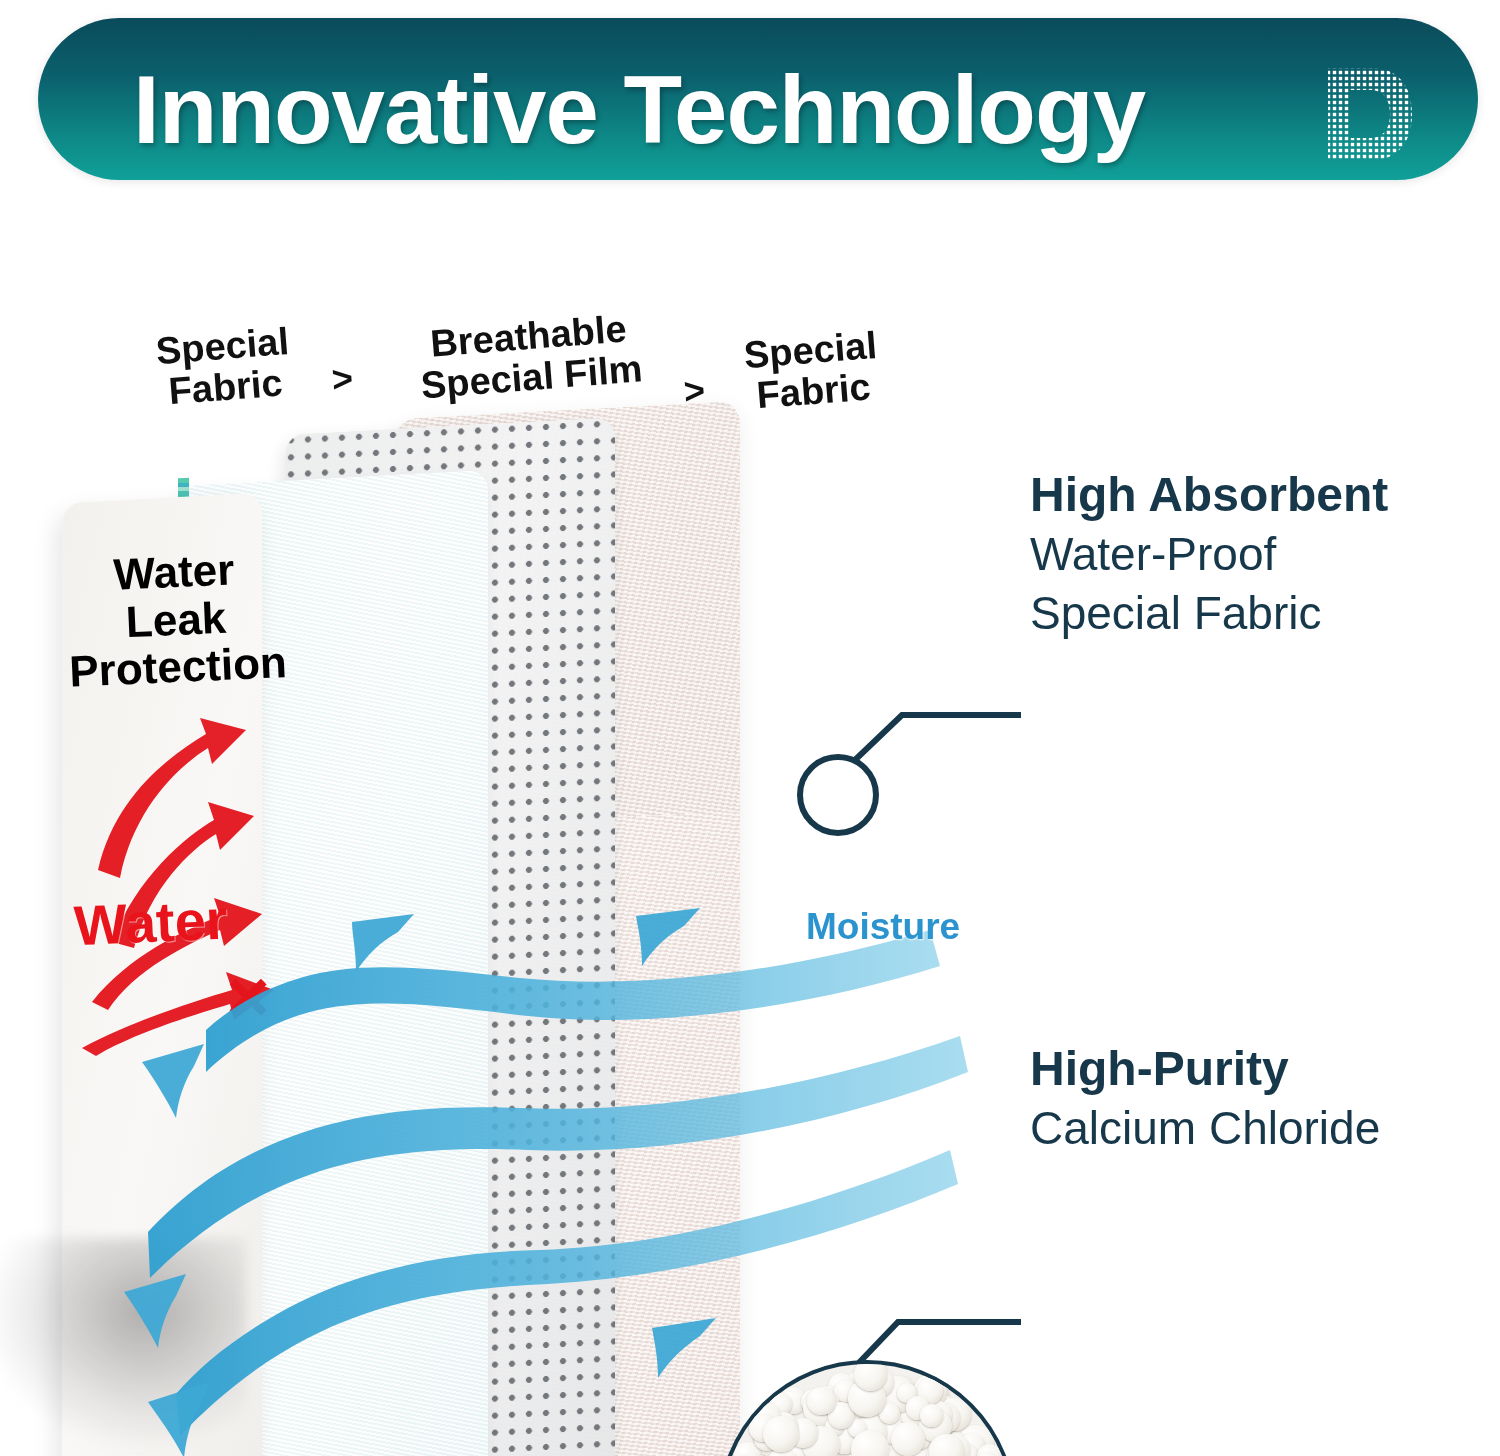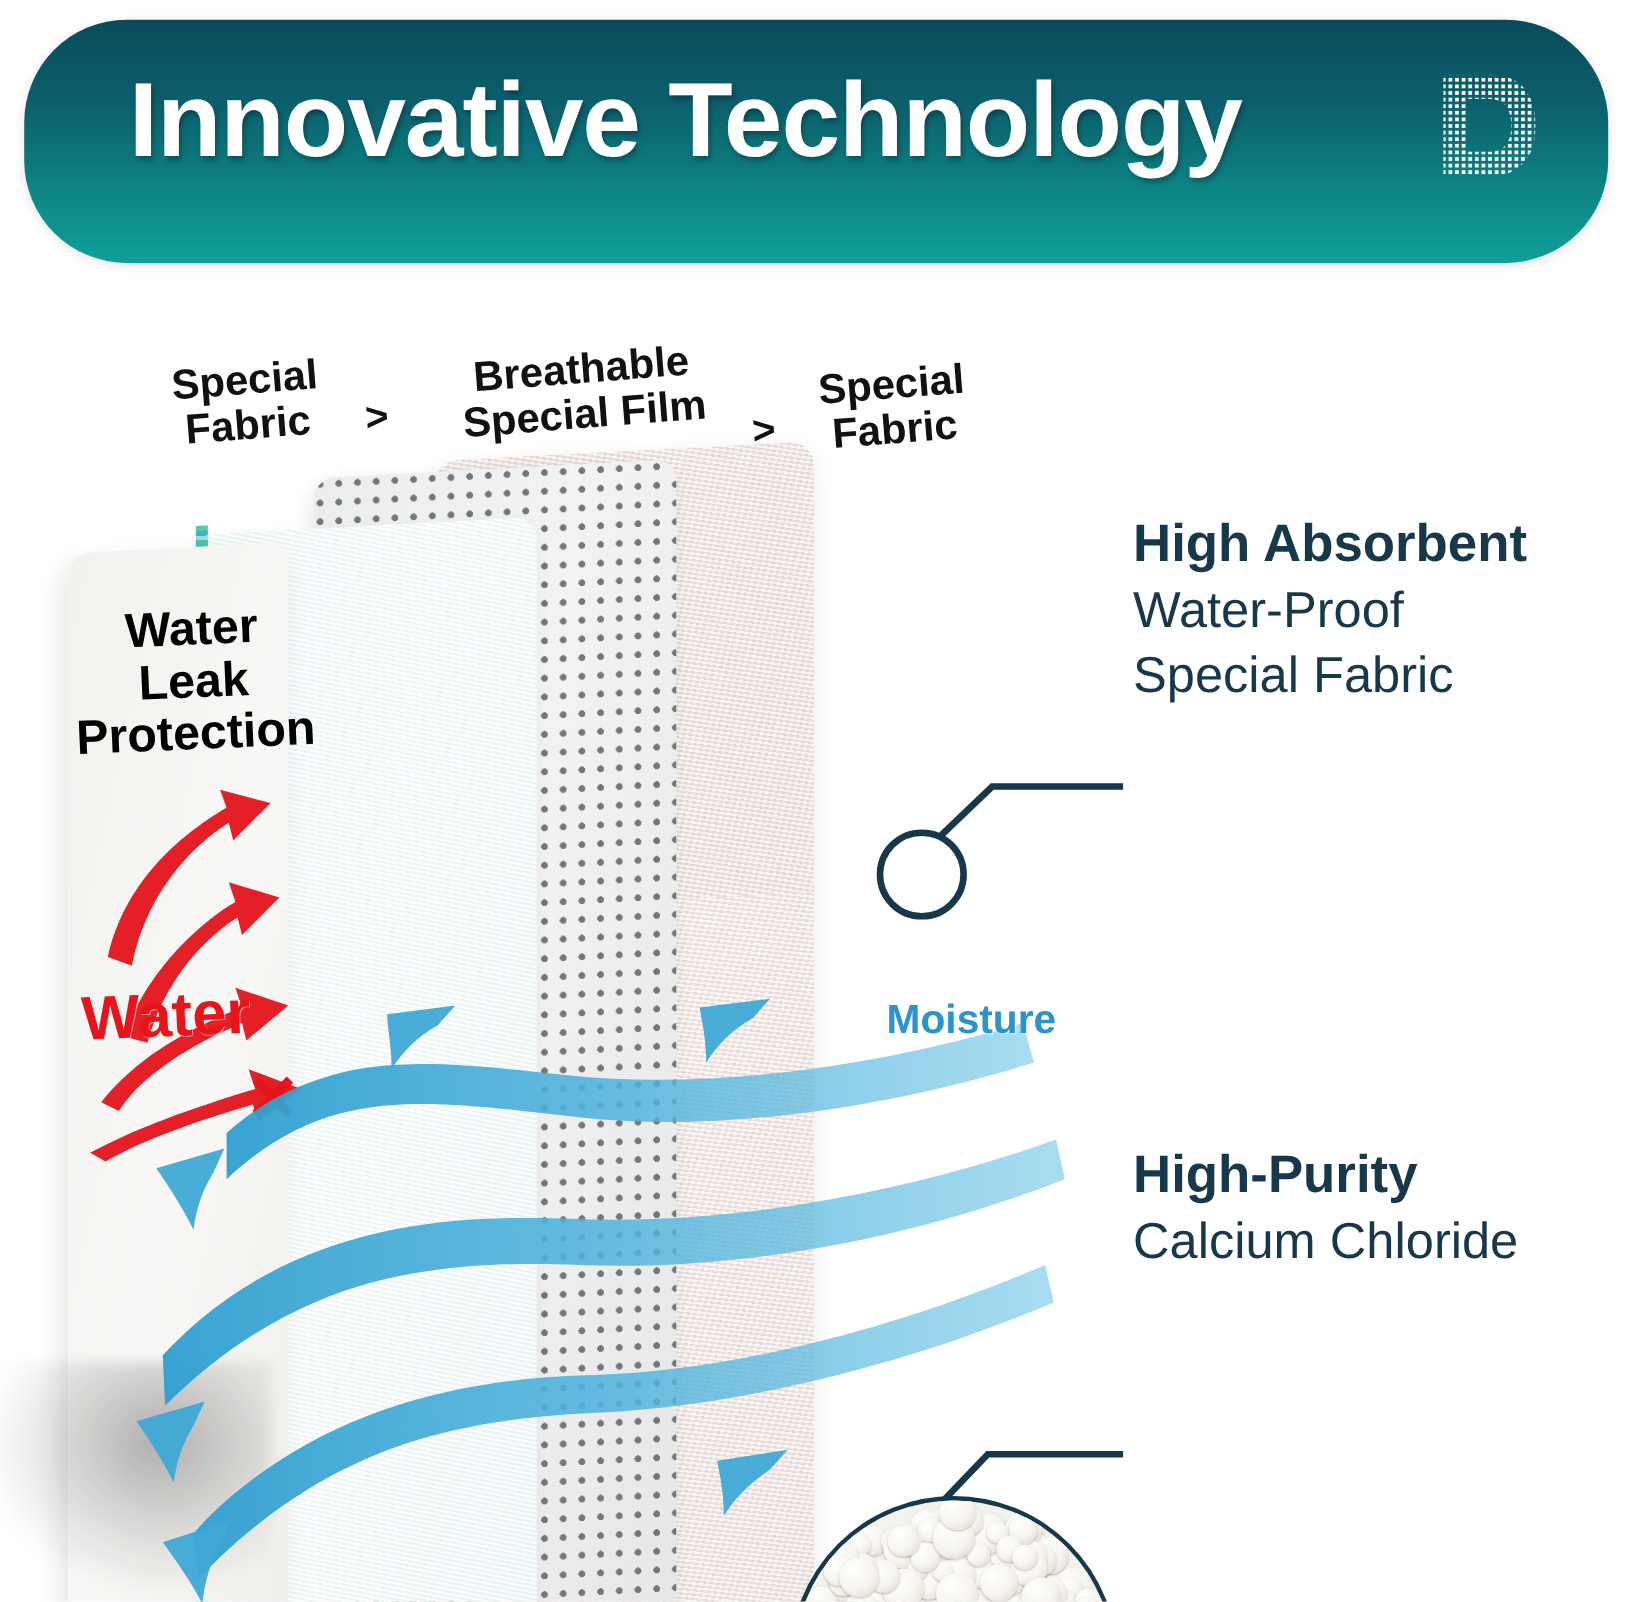--- a/index.html
+++ b/index.html
@@ -11,24 +11,24 @@
     width: 1500px;
     height: 1456px;
     position: relative;
     overflow: hidden;
     font-family: "Liberation Sans", sans-serif;
   }
 
   
   #header-banner {
     position: absolute;
-    left: 22px;
+    left: 38px;
     top: 18px;
     width: 1440px;
-    height: 221px;
+    height: 162px;
     border-radius: 93px;
     background: linear-gradient(180deg, #0a4b5b 0%, #0b5f6c 35%, #0e8a88 75%, #10a099 100%);
     box-shadow: 0 2px 10px rgba(0,0,0,0.10);
   }
   #header-title {
     position: absolute;
     left: 95px;
     top: 34px;
     font-size: 96px;
     font-weight: bold;

